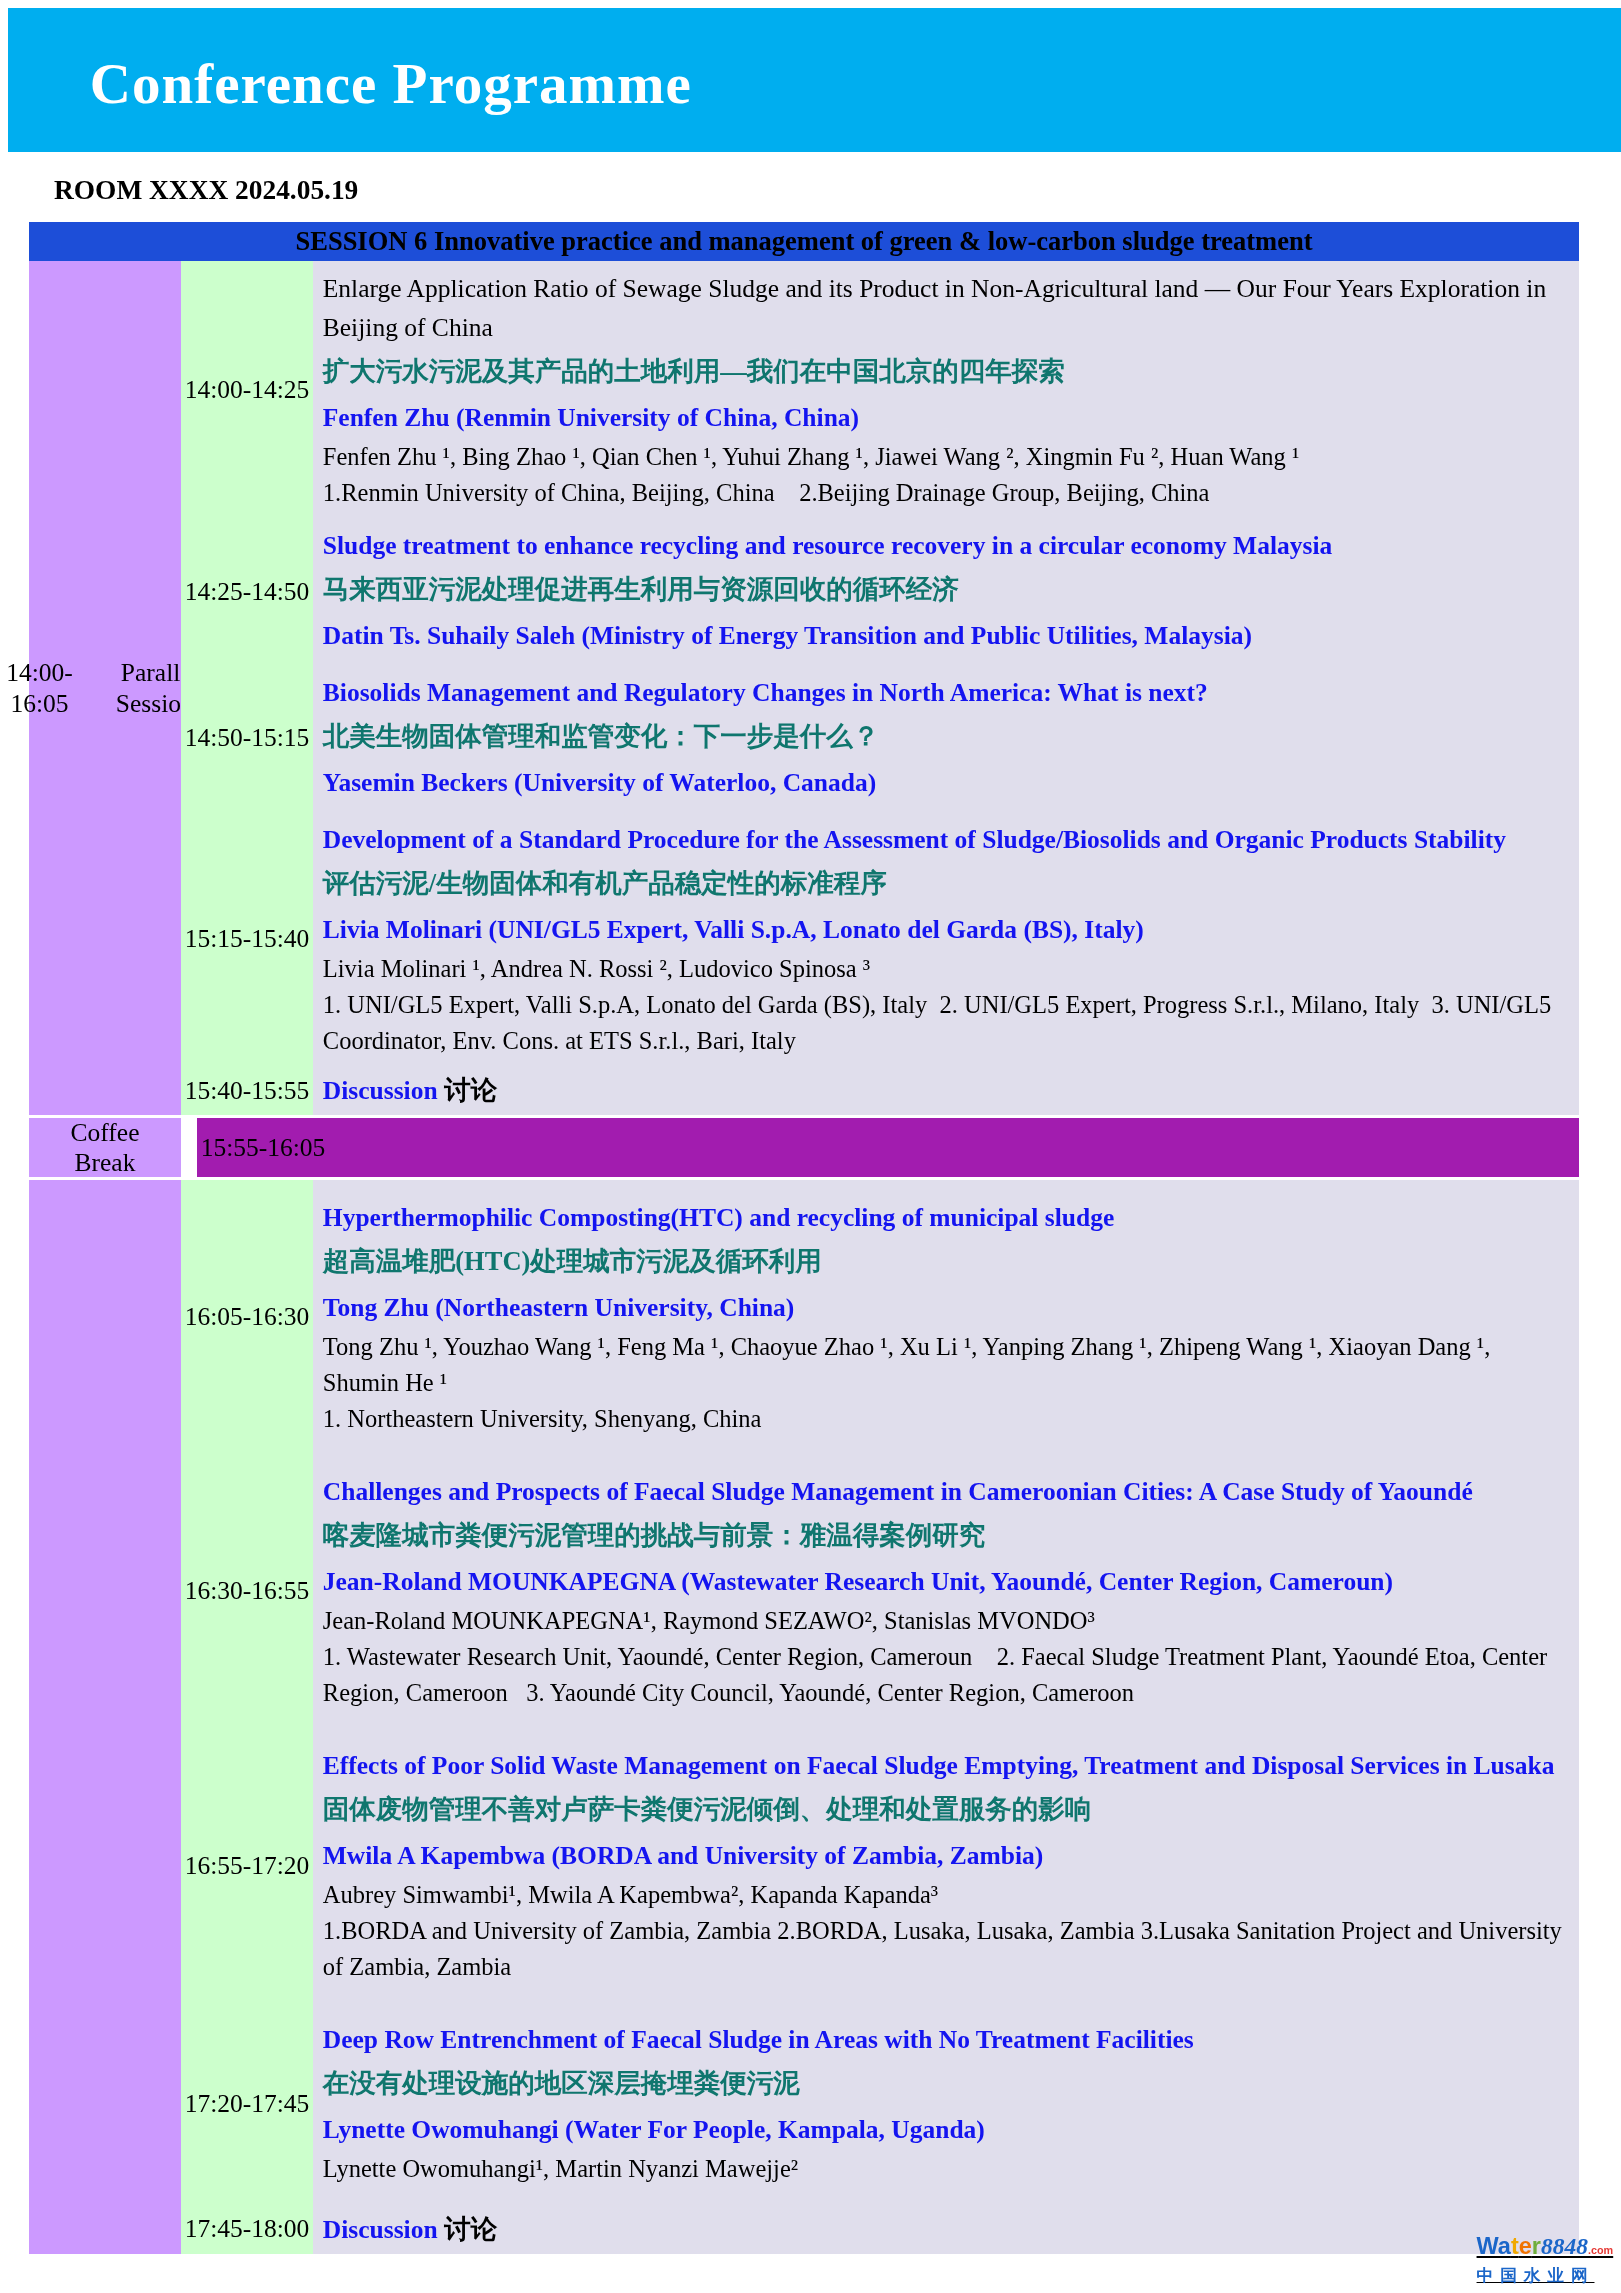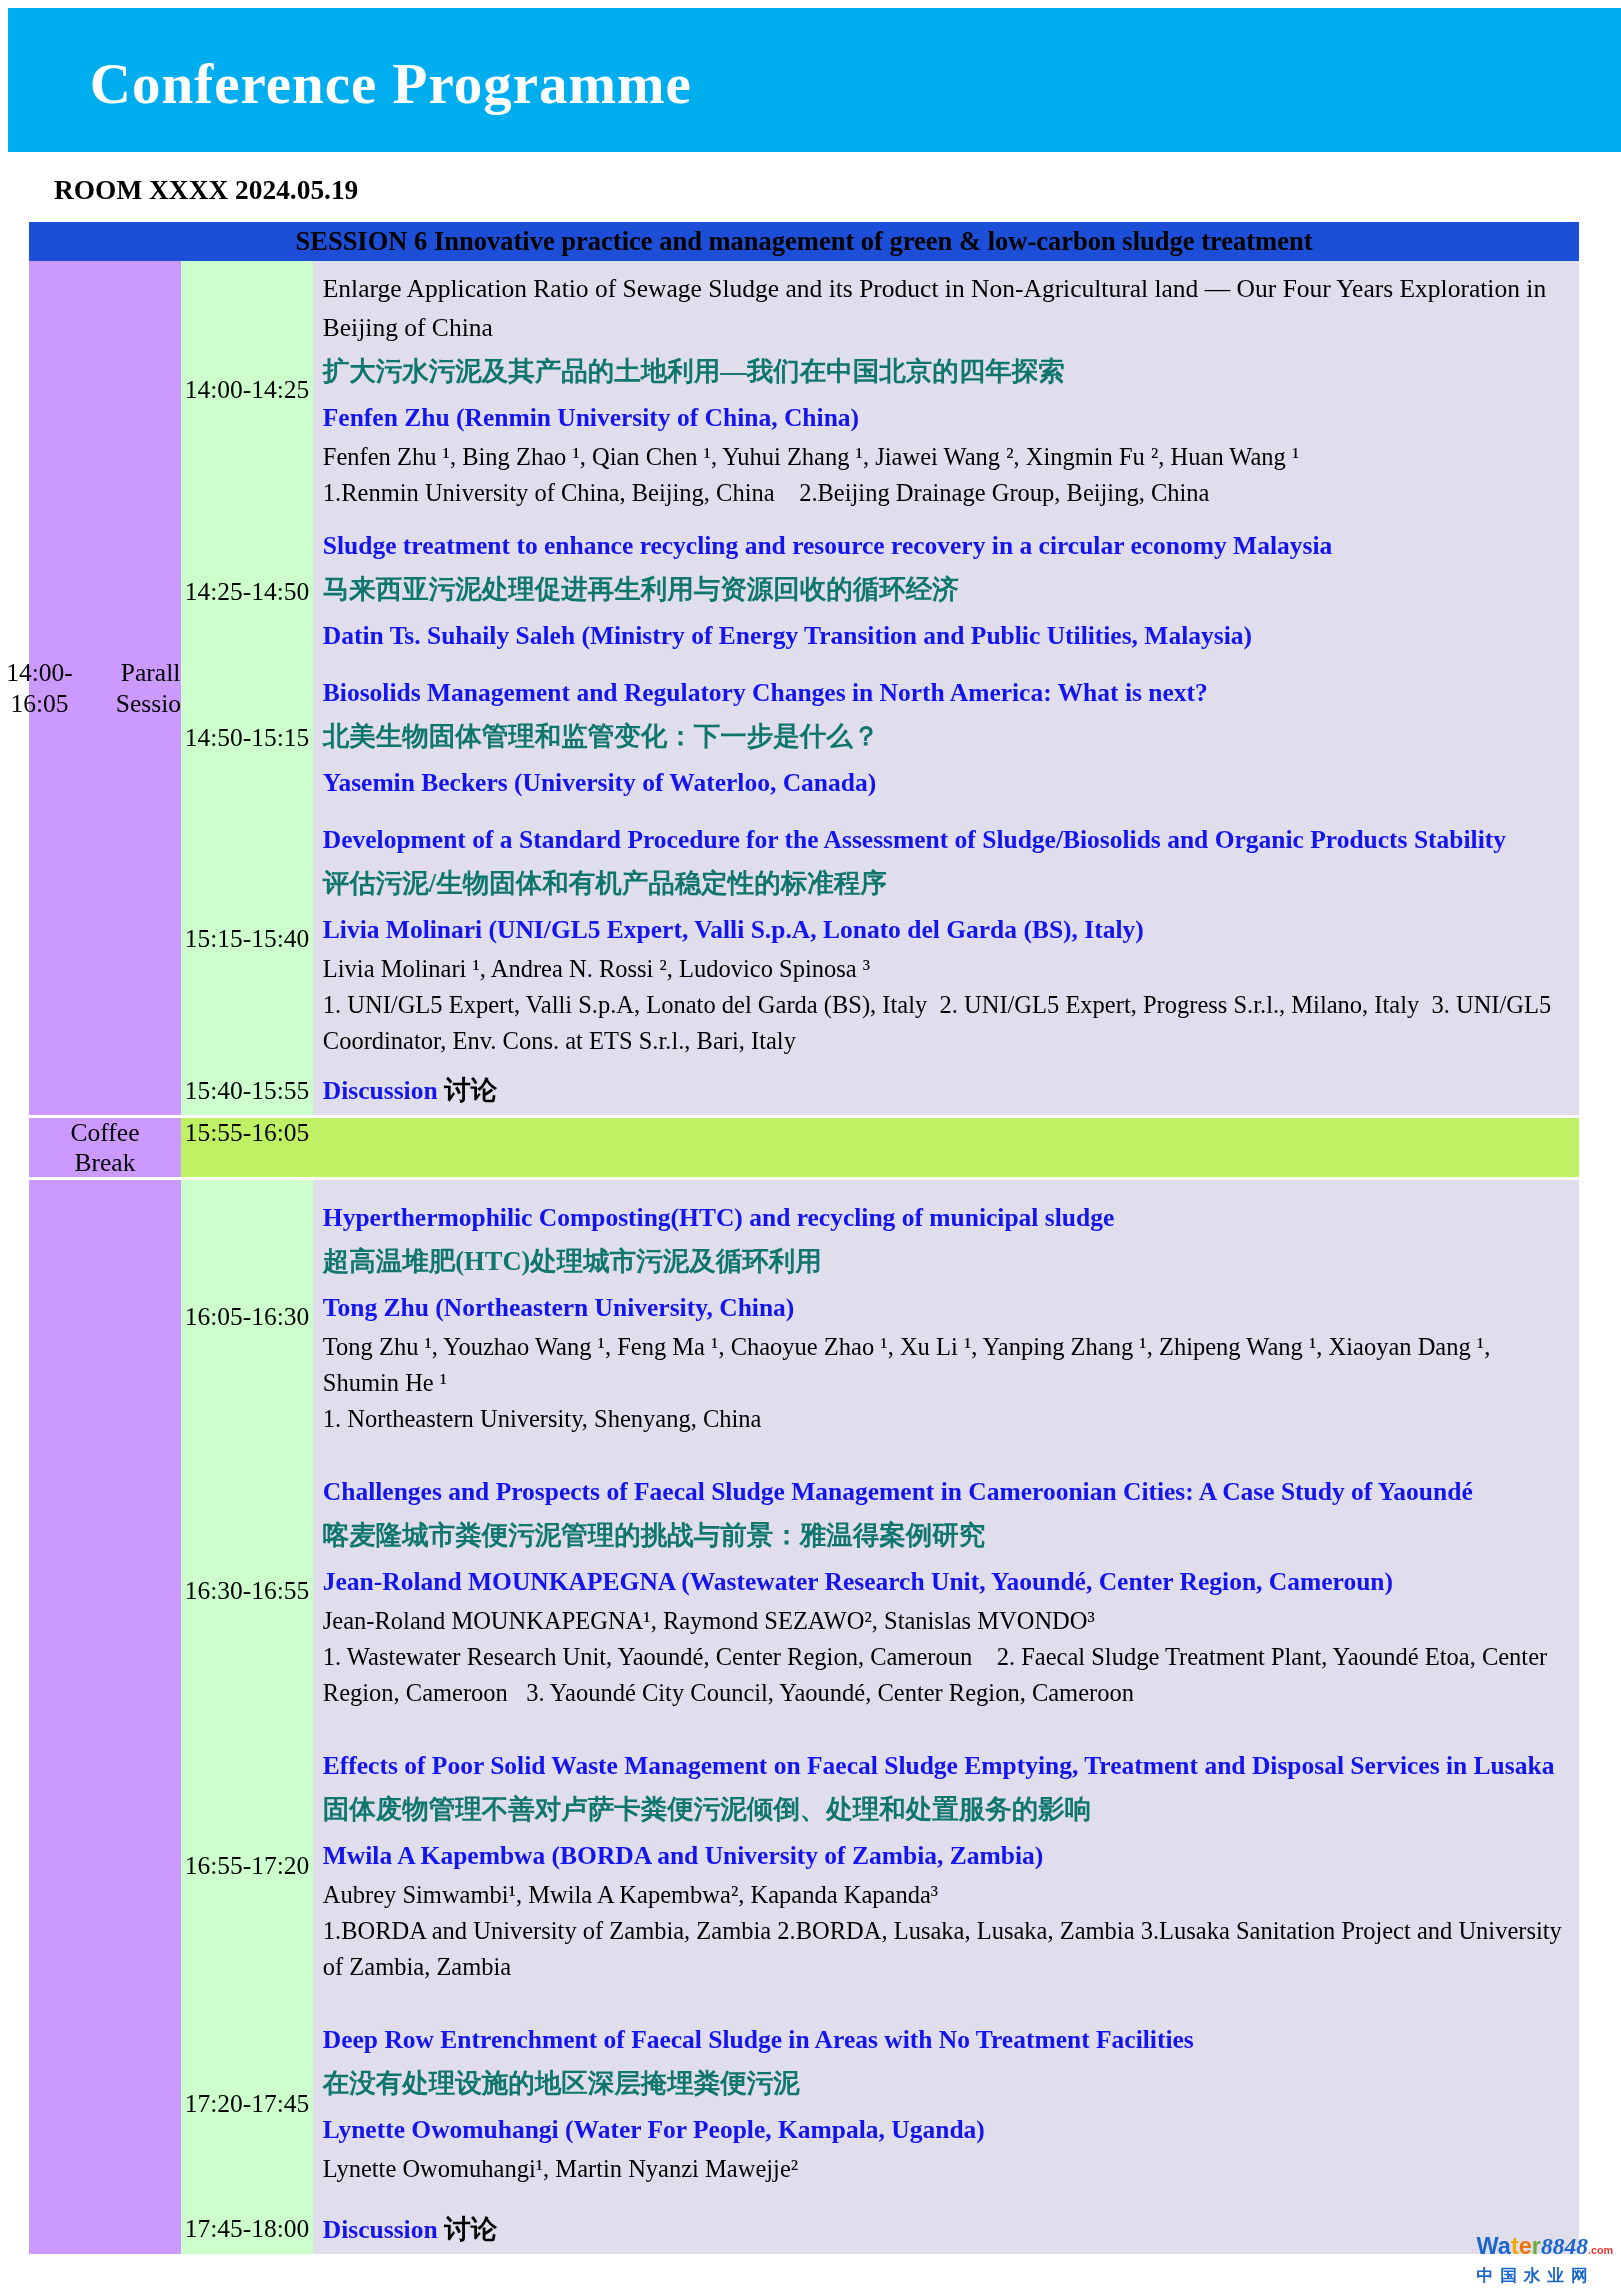--- a/index.html
+++ b/index.html
@@ -54,28 +54,28 @@
   .disc-en { color:#1414F0; font-weight:bold; }
   .disc-cn { color:#000; font-weight:bold; font-size:26.5px; }
   
   .break-row { display:flex; height:59px; border-top:3.9px solid #fff; border-bottom:3.9px solid #fff; }
   .break-label {
     width:152px; flex:0 0 152px; background:#CC99FF;
     display:flex; align-items:center; justify-content:center; text-align:center;
     font-size:25.5px; line-height:30px;
   }
   .break-label span { display:block; max-width:93px; }
-  .break-bar { flex:1; background:#bef264; display:flex; align-items:flex-start; }
+  .break-bar { flex:1; background:#a21caf; display:flex; align-items:center;margin-left:16px; }
   .break-time {
     width:132px; flex:0 0 132px; display:flex; align-items:center; justify-content:center;
     font-size:25.5px; color:#000;
   }
   .logo {
     position:absolute; right:7.8px; bottom:7.8px; text-align:left;
-    font-family:"Liberation Sans", sans-serif; line-height:21.6px;
+    font-family:"Liberation Sans", sans-serif; line-height:21.6px;text-decoration:underline;
   }
   .logo-top { font-size:23.5px; font-weight:bold; white-space:nowrap; }
   .logo-top .seg8848 { font-style:italic; font-family:"Liberation Serif", serif; }
   .logo-top .segcom { font-size:10.8px; font-weight:bold; }
   .logo-cn { font-size:16.7px; font-weight:bold; letter-spacing:6.9px; margin-top:2.9px; white-space:nowrap; }
 </style>
 </head>
 <body>
 
 <div class="page">

